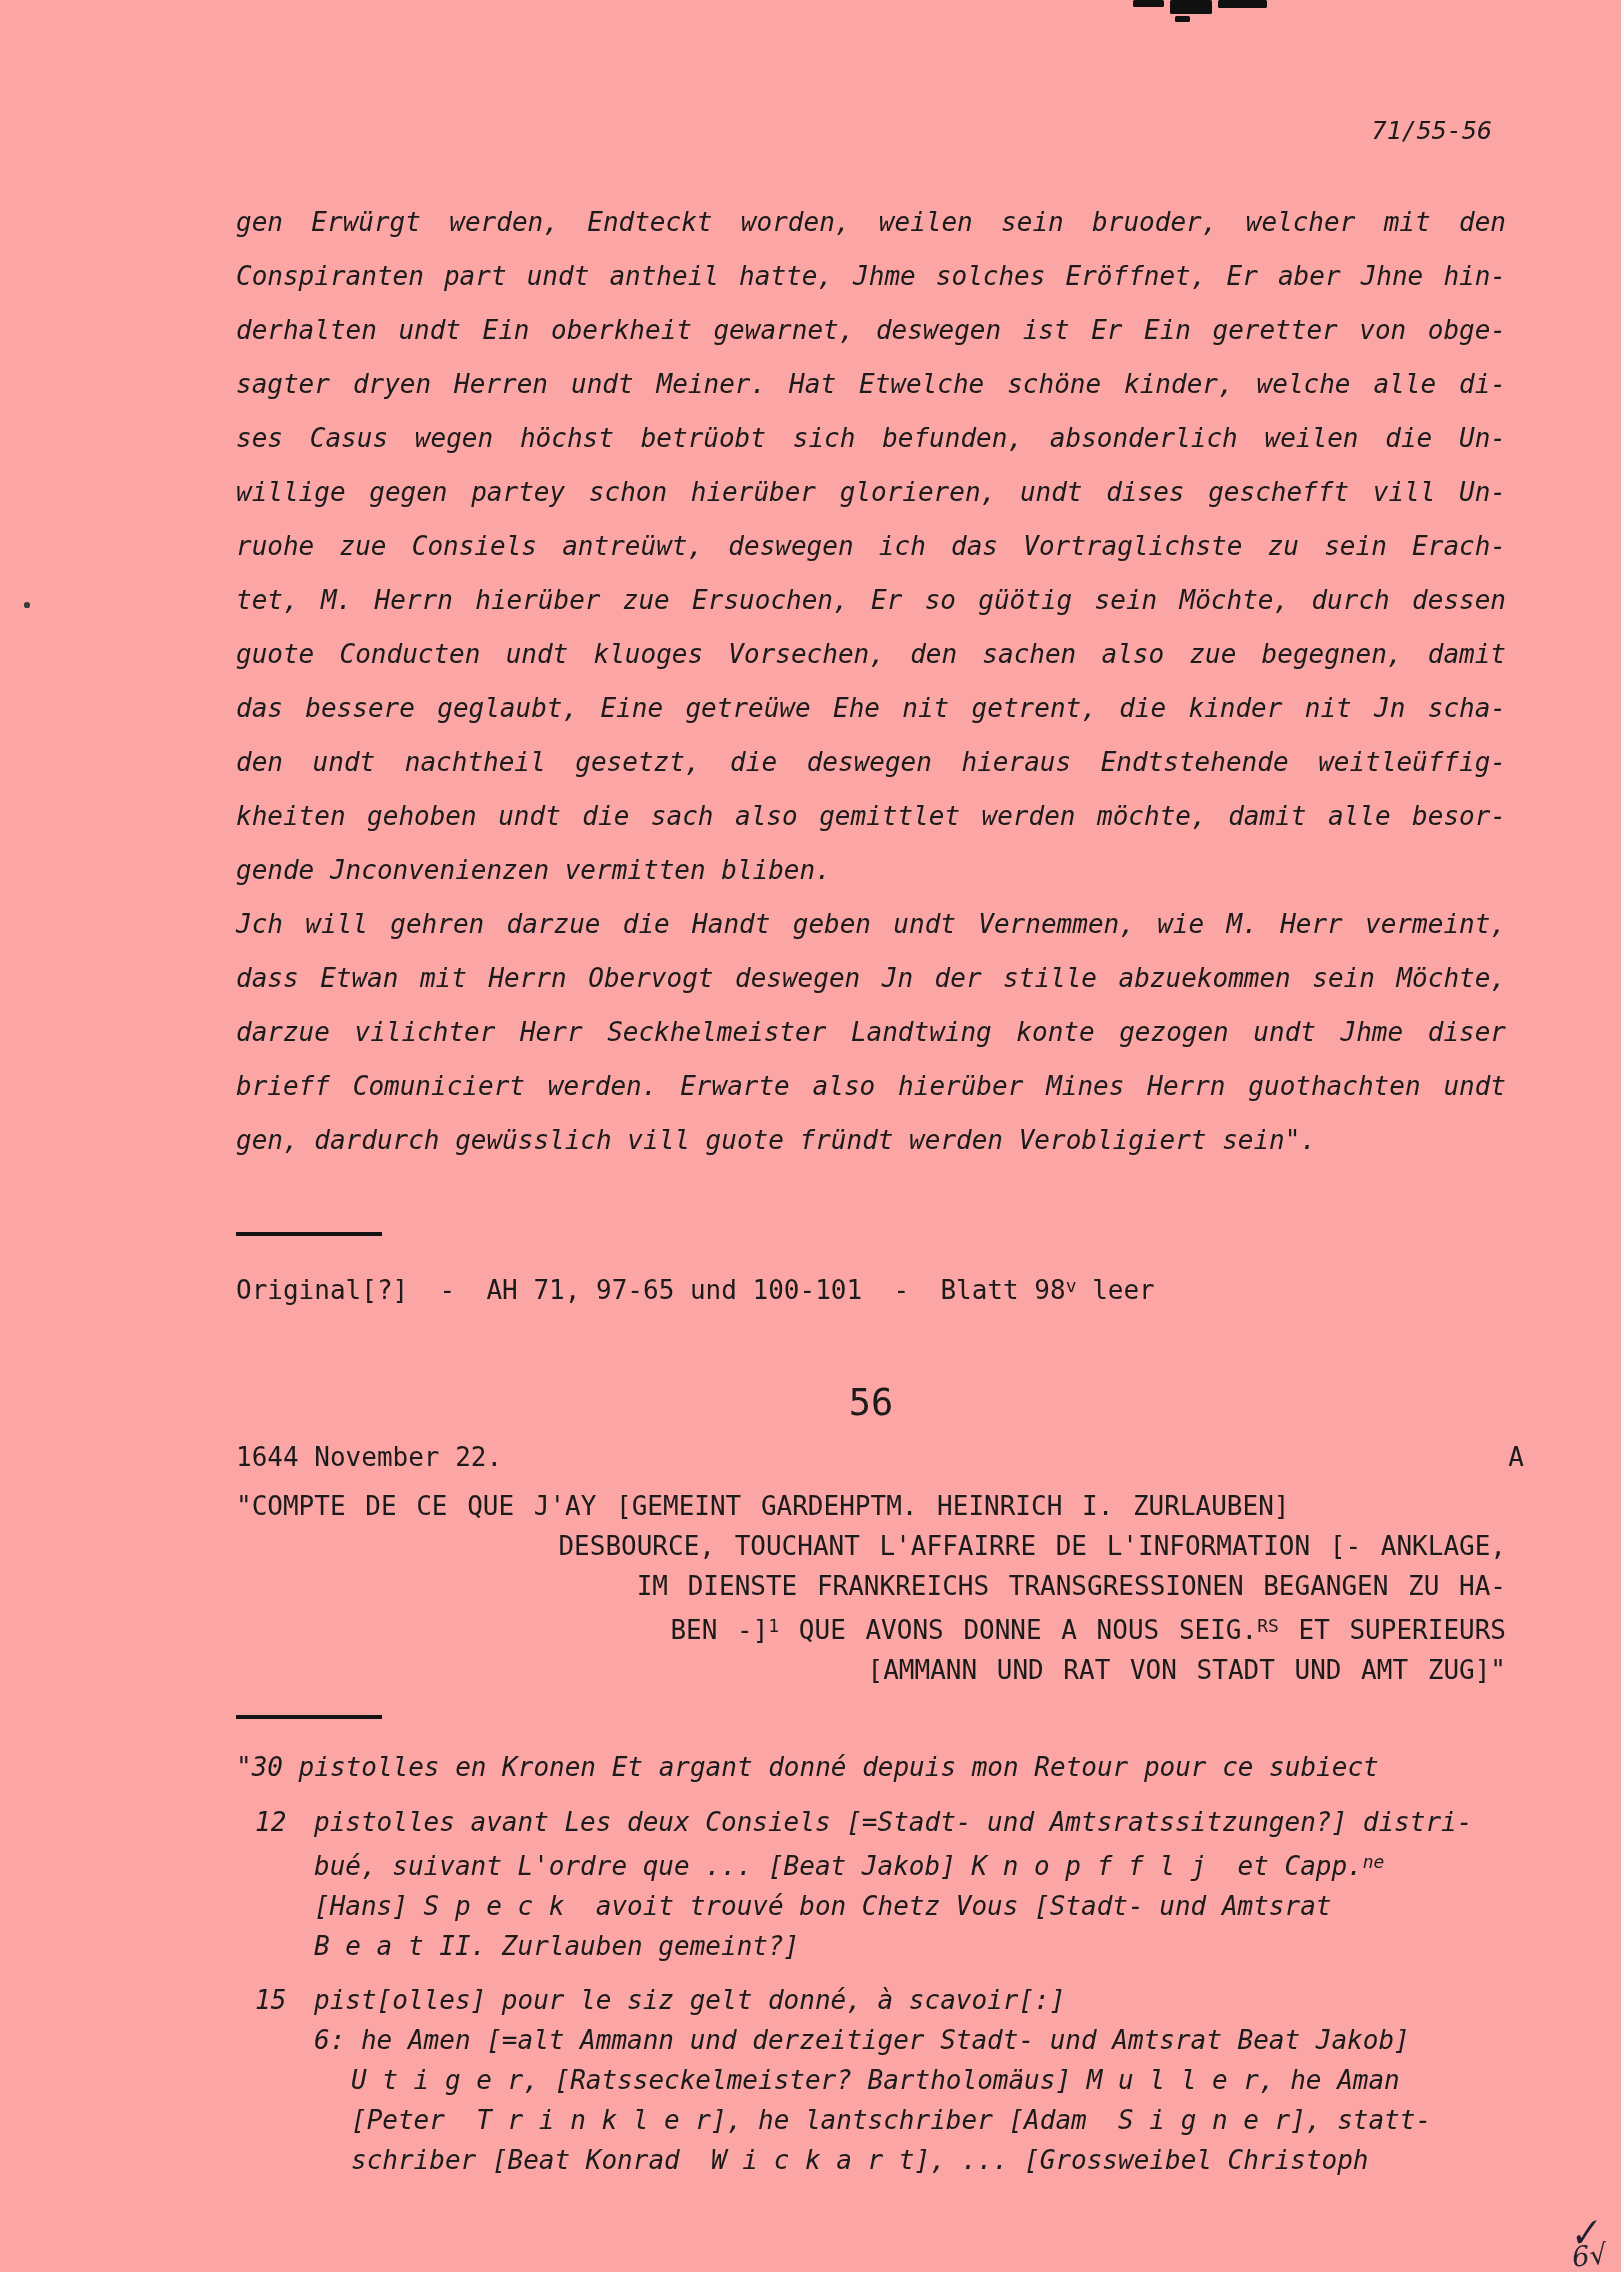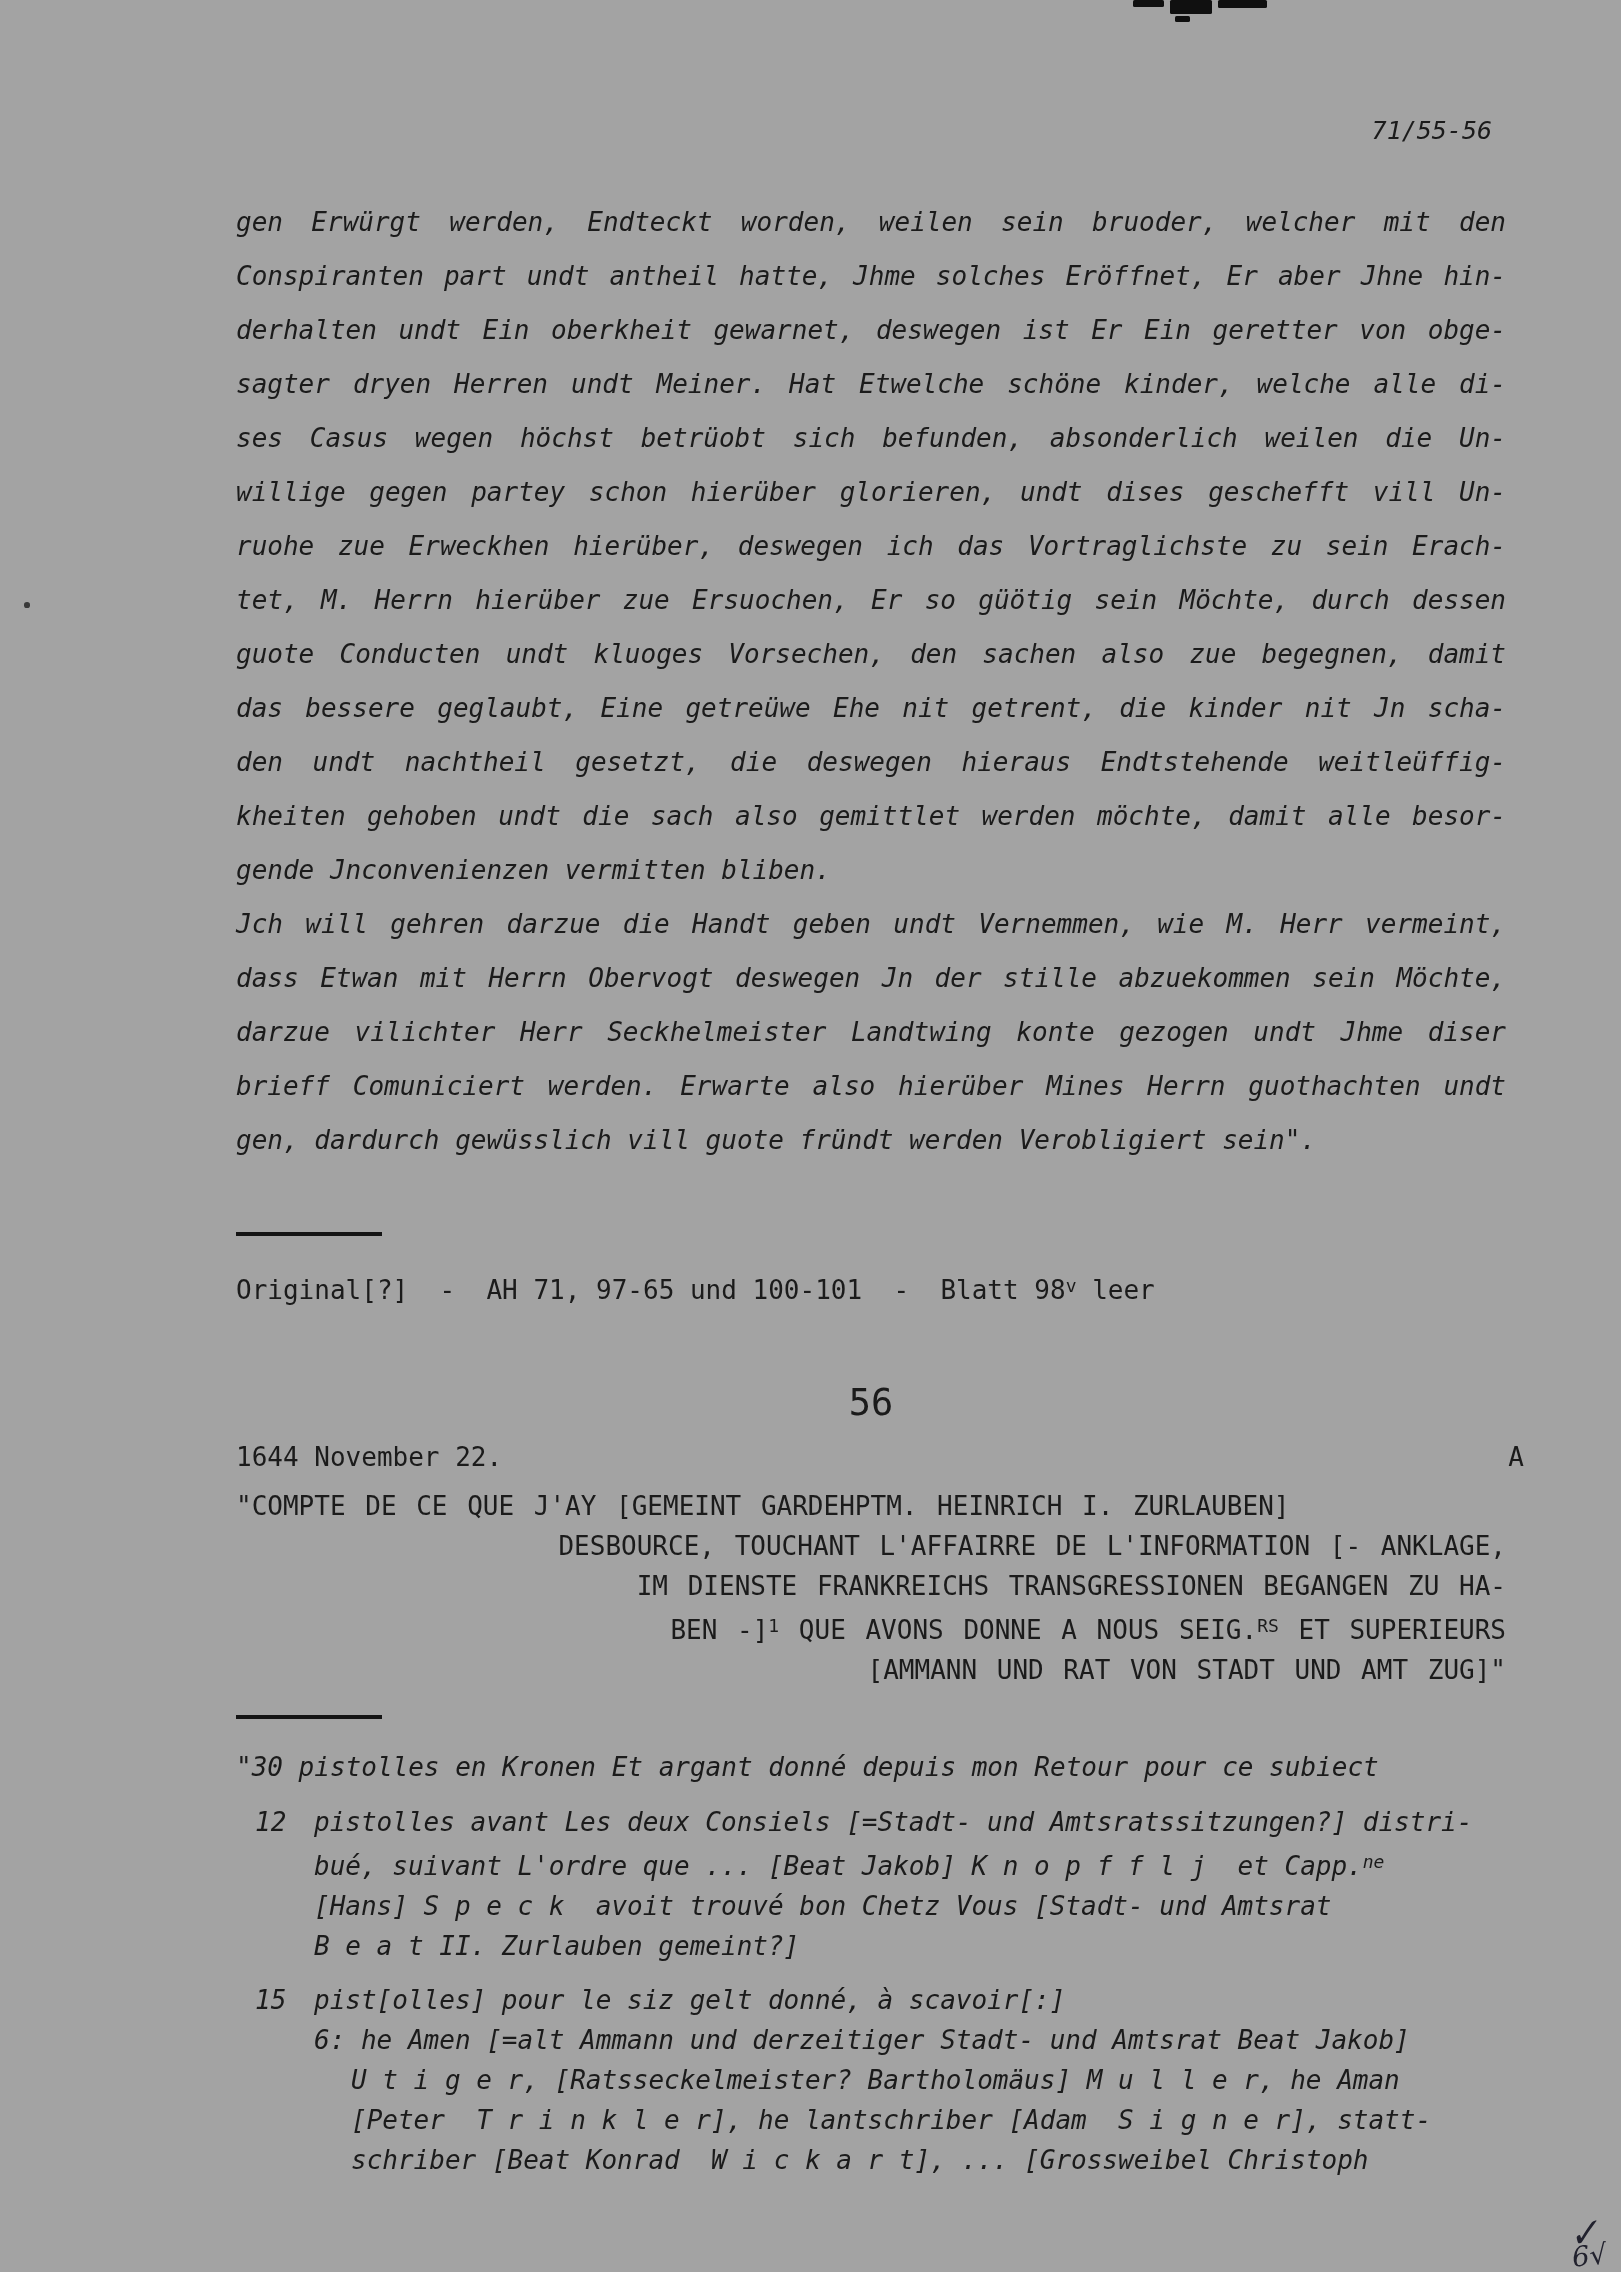--- a/index.html
+++ b/index.html
@@ -1,19 +1,19 @@
 <!DOCTYPE html>
 <html style="font-size:13px"><head>
 <meta charset="utf-8">
 <style>
   html,body{margin:0;padding:0;background:#777;}
   .page{
     position:relative;
     width:1622px;height:2273px;
-    background:#a3a3a3;
+    background:#fca5a5;
     color:#1b1b1b;
     font-family:"DejaVu Sans Mono","Liberation Mono",monospace;
     overflow:hidden;
   }
   
   .artifact{position:absolute;background:#101010;border-radius:1.6px;}
   .a1{left:1133px;top:0;width:31px;height:7.3px;}
   .a2{left:1170px;top:0;width:42px;height:13.8px;}
   .a3{left:1218px;top:0;width:49px;height:8px;}
   .a4{left:1175px;top:16px;width:14.6px;height:5.7px;}
@@ -96,21 +96,21 @@
 
   <div class="page-ref">71/55-56</div>
 
   <div class="body-block">
     <div class="bline just">gen Erwürgt werden, Endteckt worden, weilen sein bruoder, welcher mit den</div>
     <div class="bline just">Conspiranten part undt antheil hatte, Jhme solches Eröffnet, Er aber Jhne hin-</div>
     <div class="bline just">derhalten undt Ein oberkheit gewarnet, deswegen ist Er Ein geretter von obge-</div>
     <div class="bline just">sagter dryen Herren undt Meiner. Hat Etwelche schöne kinder, welche alle di-</div>
     <div class="bline just">ses Casus wegen höchst betrüobt sich befunden, absonderlich weilen die Un-</div>
     <div class="bline just">willige gegen partey schon hierüber glorieren, undt dises geschefft vill Un-</div>
-    <div class="bline just">ruohe zue Erweckhen hierüber, deswegen ich das Vortraglichste zu sein Erach-</div>
+    <div class="bline just">ruohe zue Consiels antreüwt, deswegen ich das Vortraglichste zu sein Erach-</div>
     <div class="bline just">tet, M. Herrn hierüber zue Ersuochen, Er so güötig sein Möchte, durch dessen</div>
     <div class="bline just">guote Conducten undt kluoges Vorsechen, den sachen also zue begegnen, damit</div>
     <div class="bline just">das bessere geglaubt, Eine getreüwe Ehe nit getrent, die kinder nit Jn scha-</div>
     <div class="bline just">den undt nachtheil gesetzt, die deswegen hieraus Endtstehende weitleüffig-</div>
     <div class="bline just">kheiten gehoben undt die sach also gemittlet werden möchte, damit alle besor-</div>
     <div class="bline">gende Jnconvenienzen vermitten bliben.</div>
     <div class="bline just">Jch will gehren darzue die Handt geben undt Vernemmen, wie M. Herr vermeint,</div>
     <div class="bline just">dass Etwan mit Herrn Obervogt deswegen Jn der stille abzuekommen sein Möchte,</div>
     <div class="bline just">darzue vilichter Herr Seckhelmeister Landtwing konte gezogen undt Jhme diser</div>
     <div class="bline just">brieff Comuniciert werden. Erwarte also hierüber Mines Herrn guothachten undt</div>

